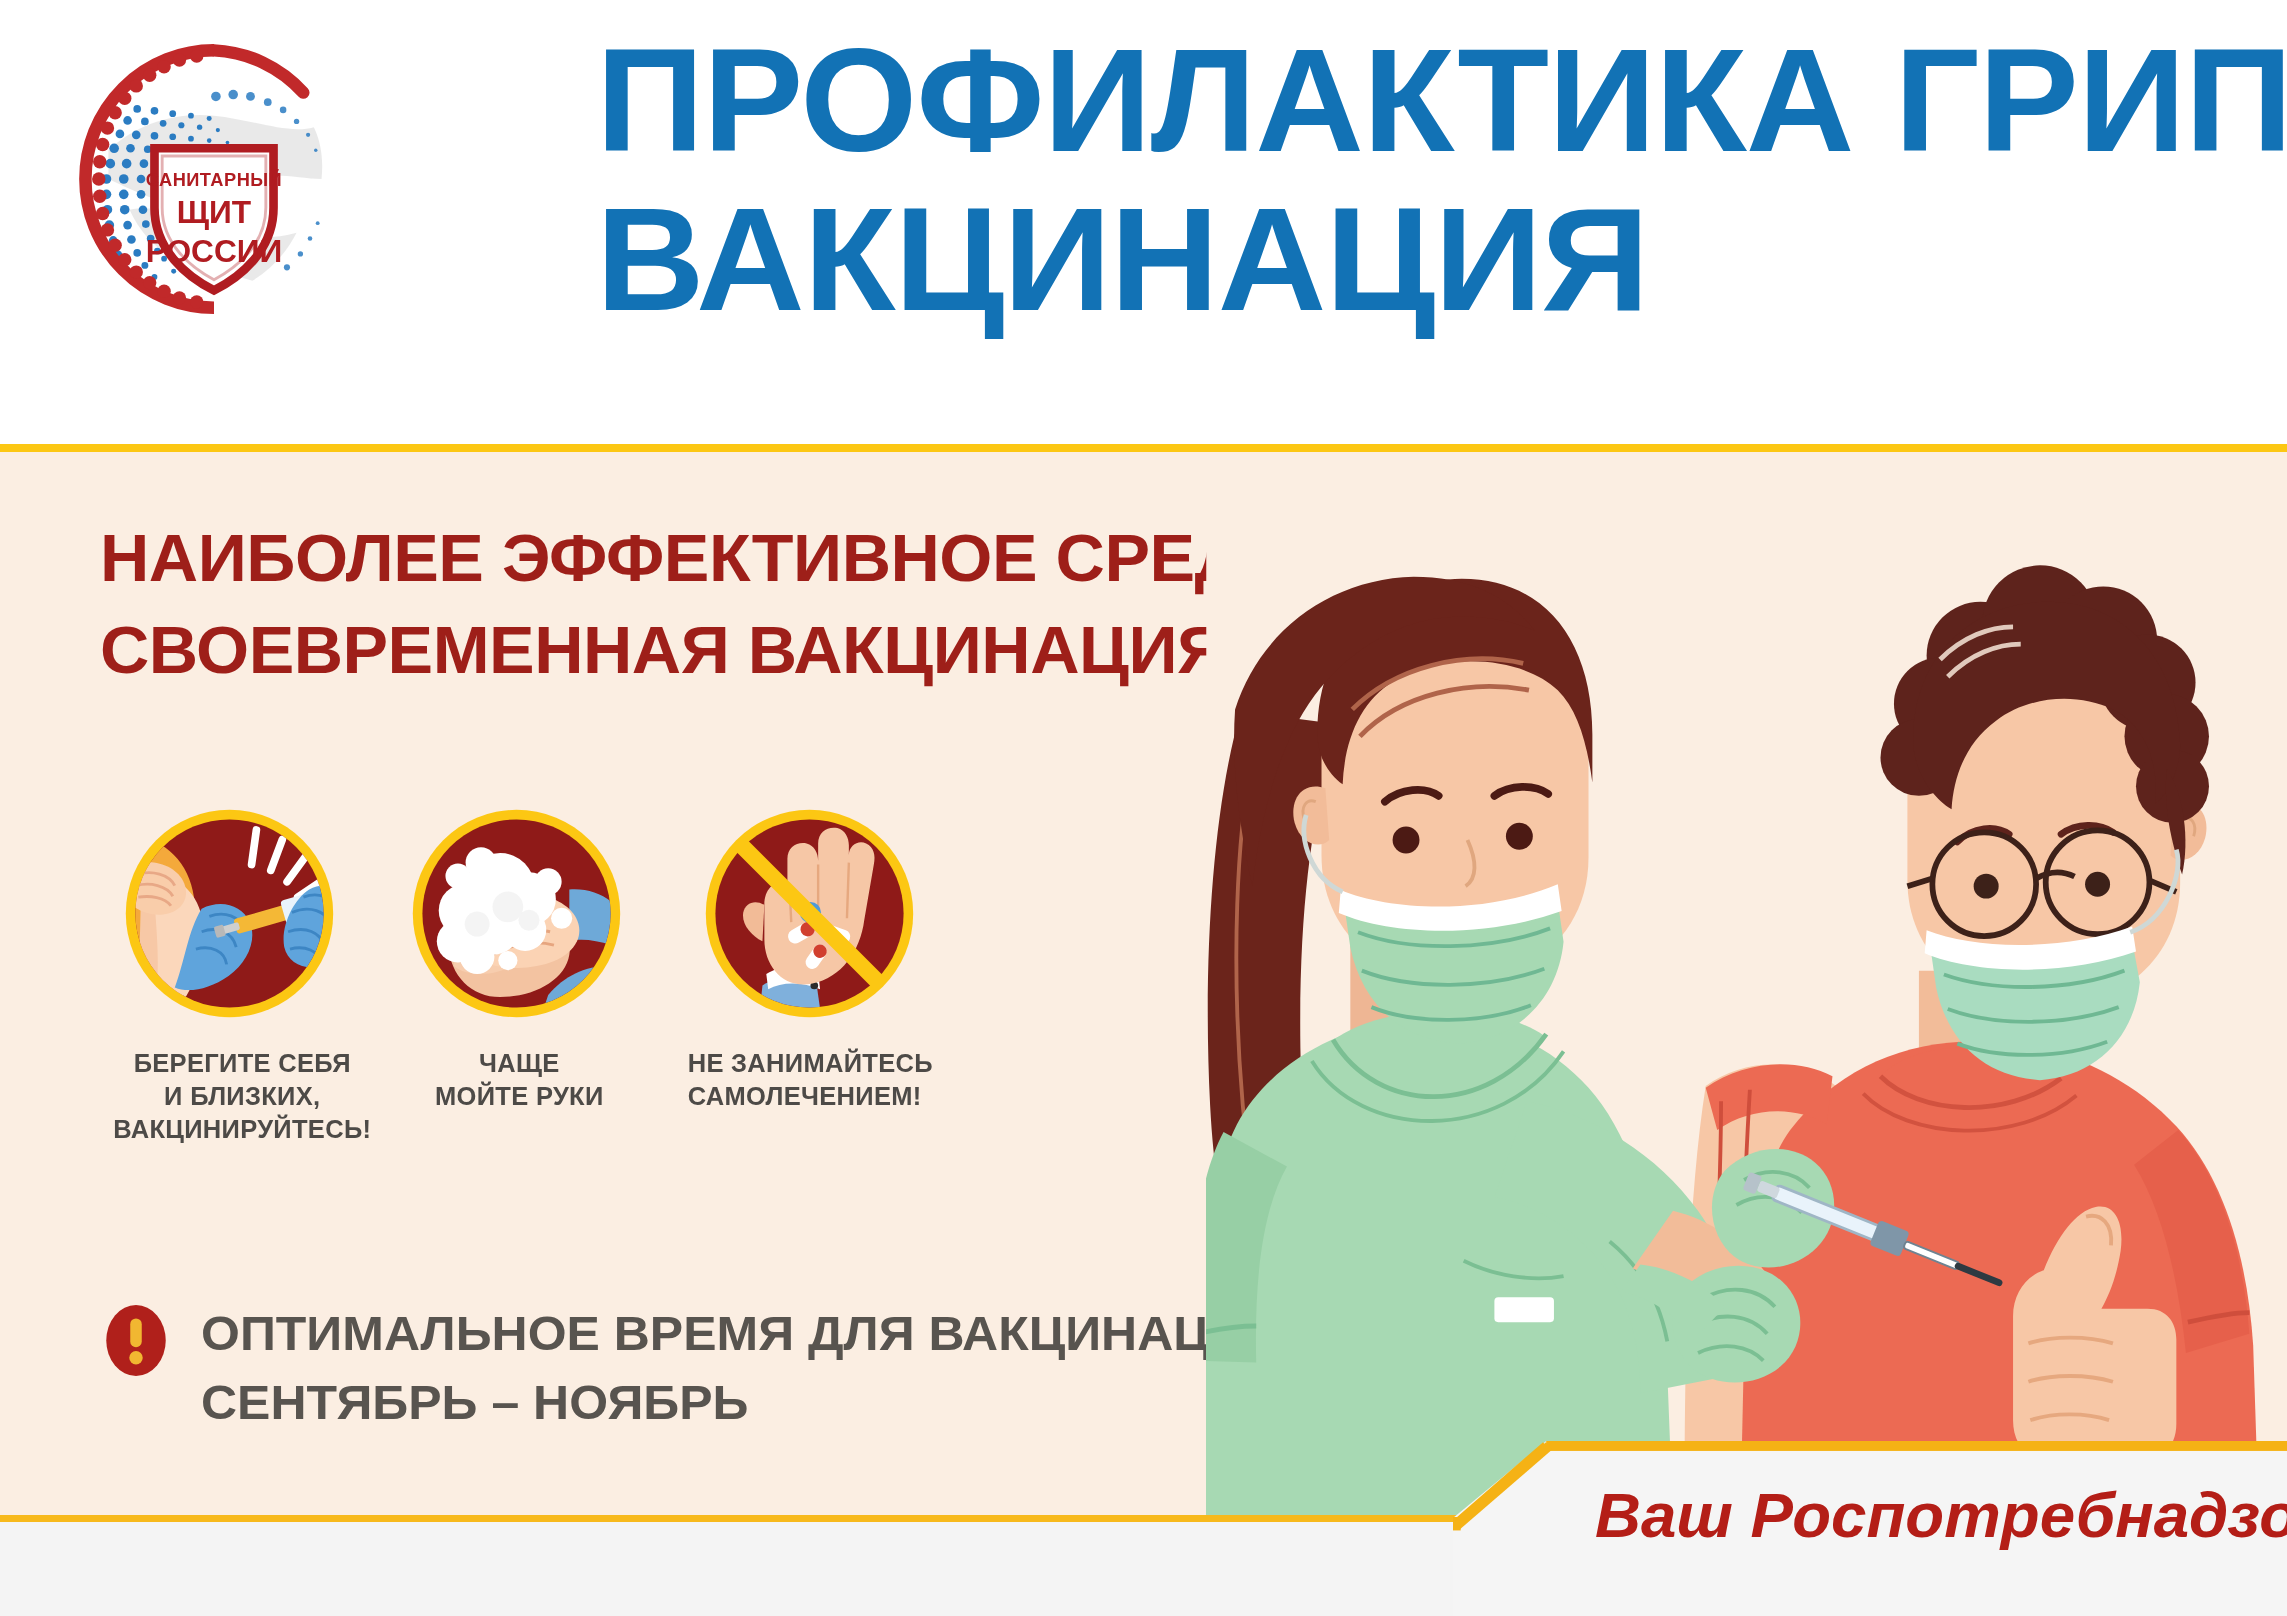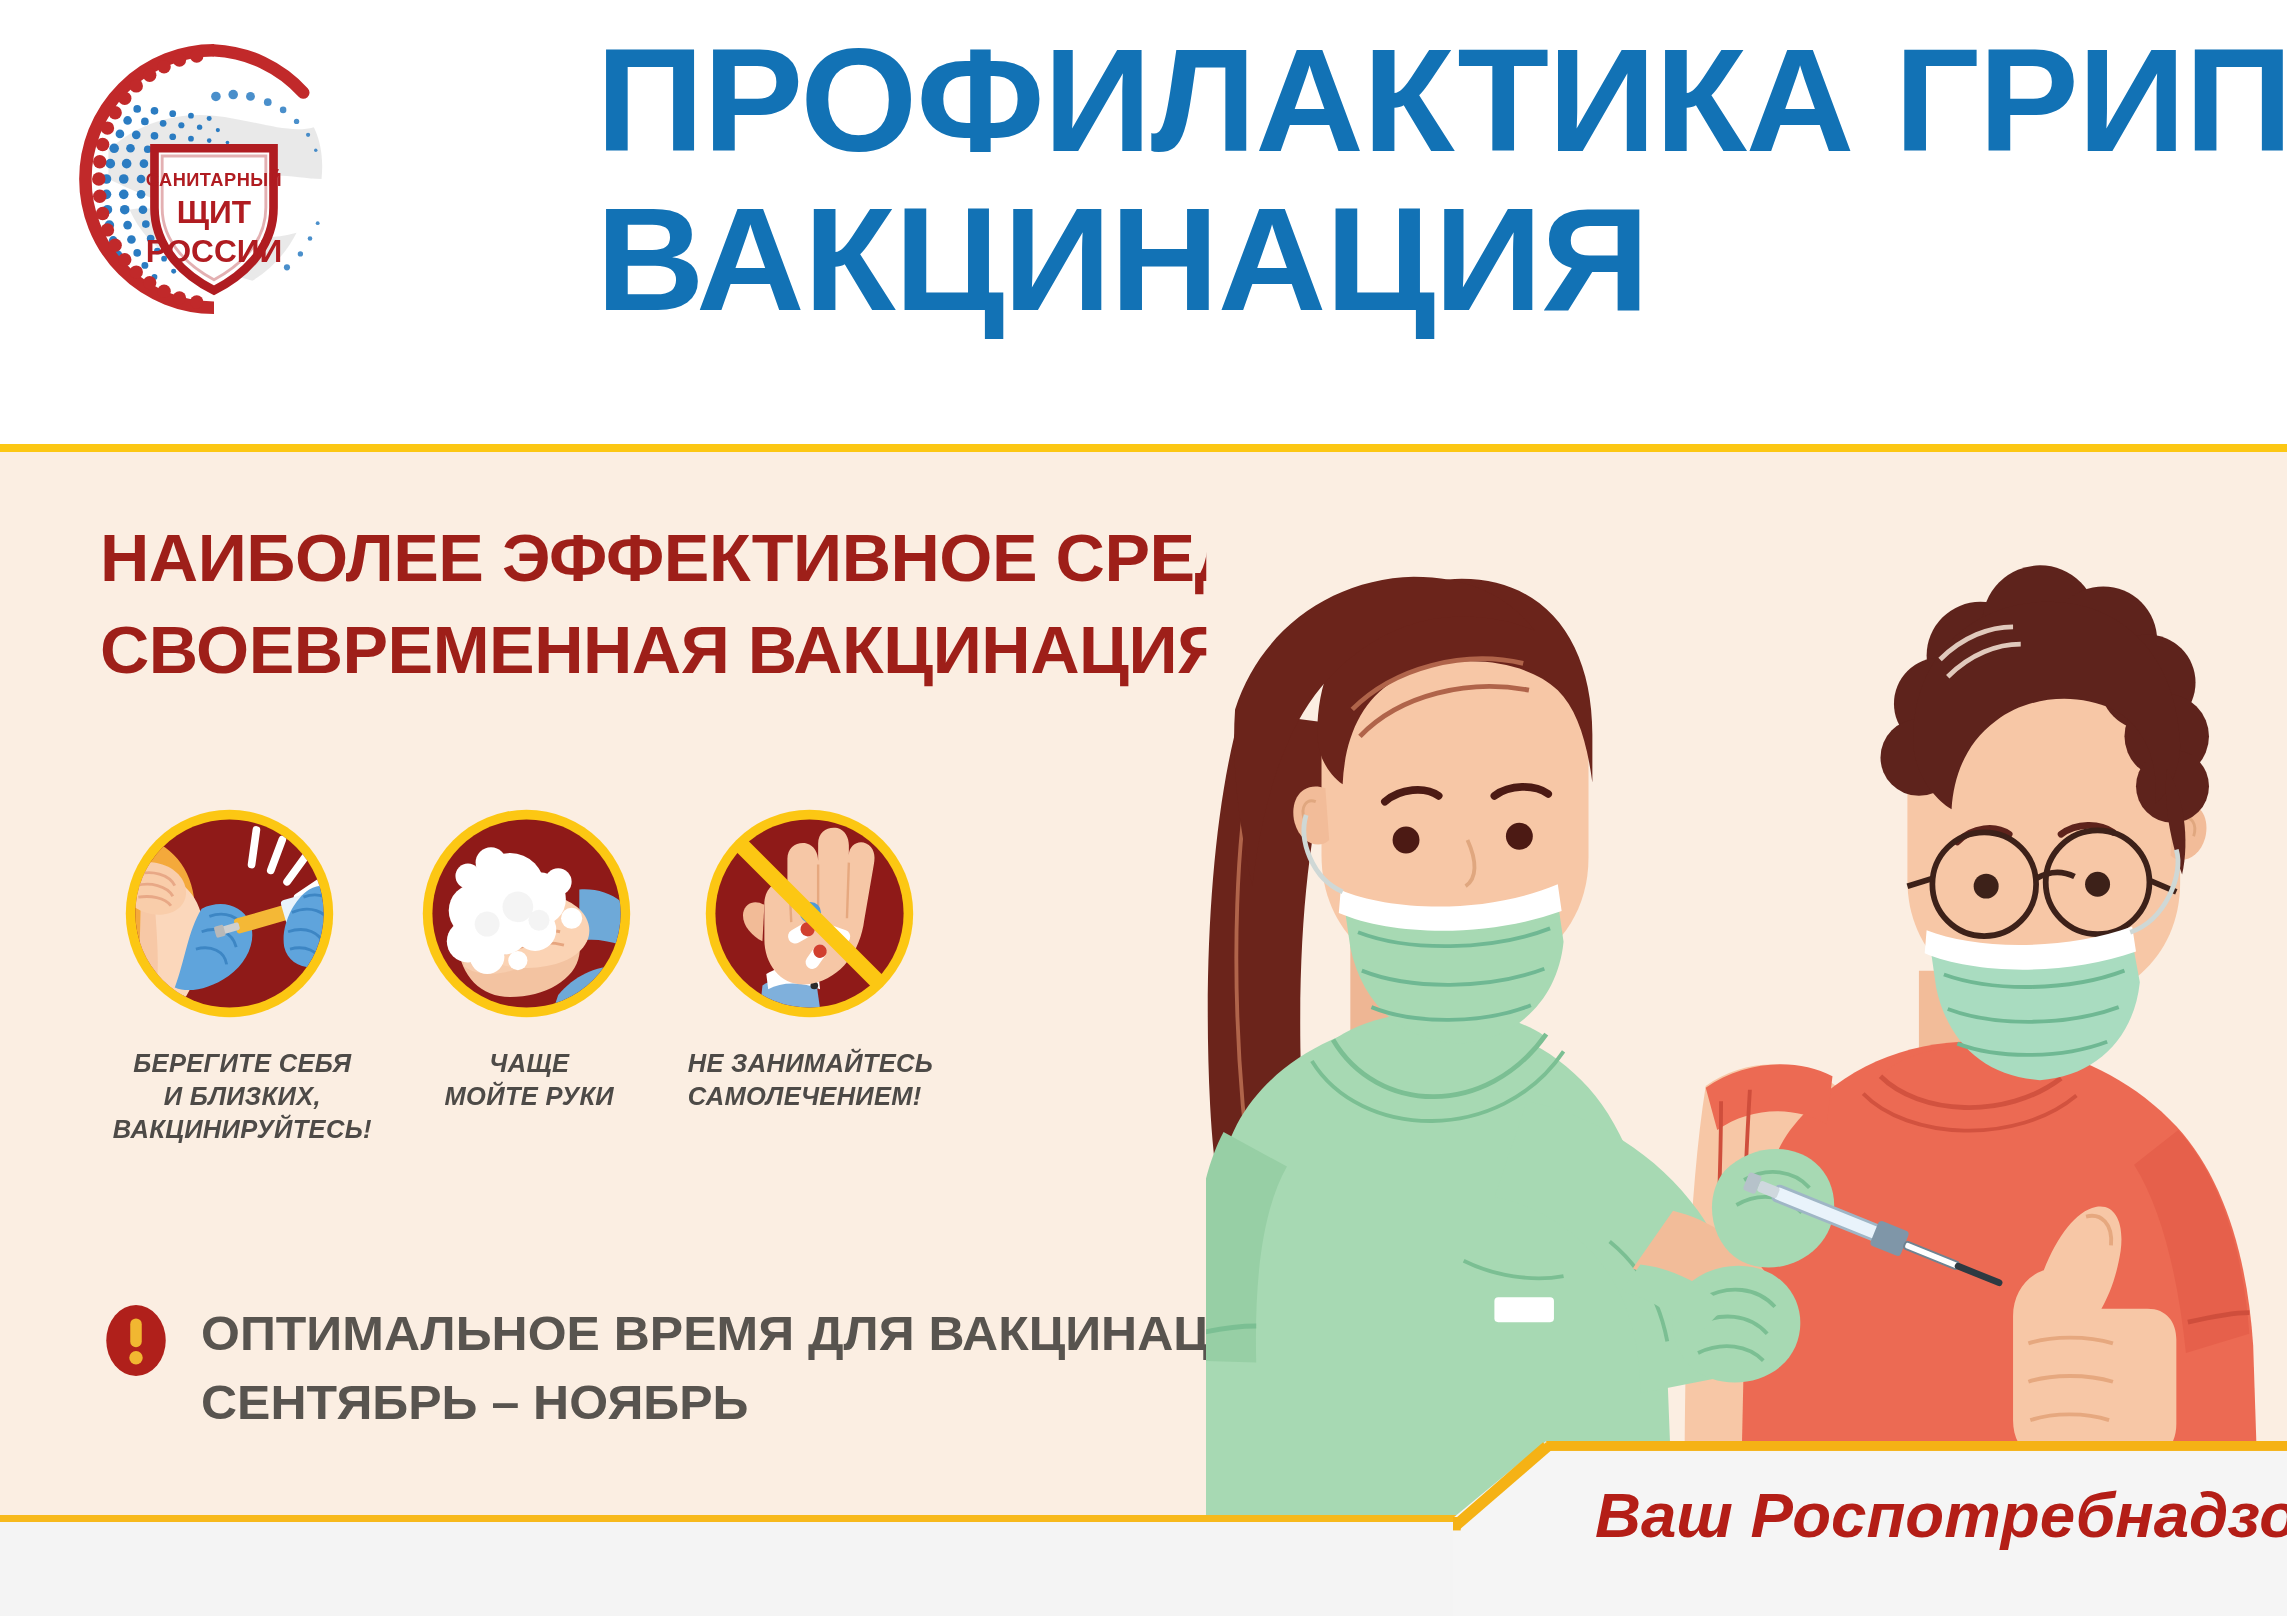--- a/index.html
+++ b/index.html
@@ -35,23 +35,23 @@
   
   .headline{position:absolute;left:100px;top:512px;width:1825px;}
   .headline div{
     color:#9e1f19;font-weight:bold;white-space:nowrap;
     font-size:67px;line-height:92px;letter-spacing:-0.5px;
     transform:scaleX(1.02);transform-origin:left center;
   }
 
   
   .icon-row{position:absolute;left:100px;top:805px;width:1134px;height:413px;}
-  .icon-item{position:absolute;top:0;font-style:italic;}
+  .icon-item{position:absolute;top:0;}
   .icon-item.i1{left:0;width:279px;}
-  .icon-item.i2{left:287px;width:279px;}
+  .icon-item.i2{left:277px;width:279px;}
   .icon-item.i3{left:574px;width:298px;}
   .icon-circle{width:217px;height:217px;position:relative;}
   .icon-circle svg{display:block;width:217px;height:217px;}
   .icon-item.i1 .icon-circle{margin-left:21px;}
   .icon-item.i2 .icon-circle{margin-left:31px;}
   .icon-item.i3 .icon-circle{margin-left:27px;}
   .icon-caption{
     margin-top:25px;color:#4d4a47;font-weight:bold;
     font-size:25px;line-height:33px;letter-spacing:0.3px;
     transform:scaleX(1.02);transform-origin:left center;

